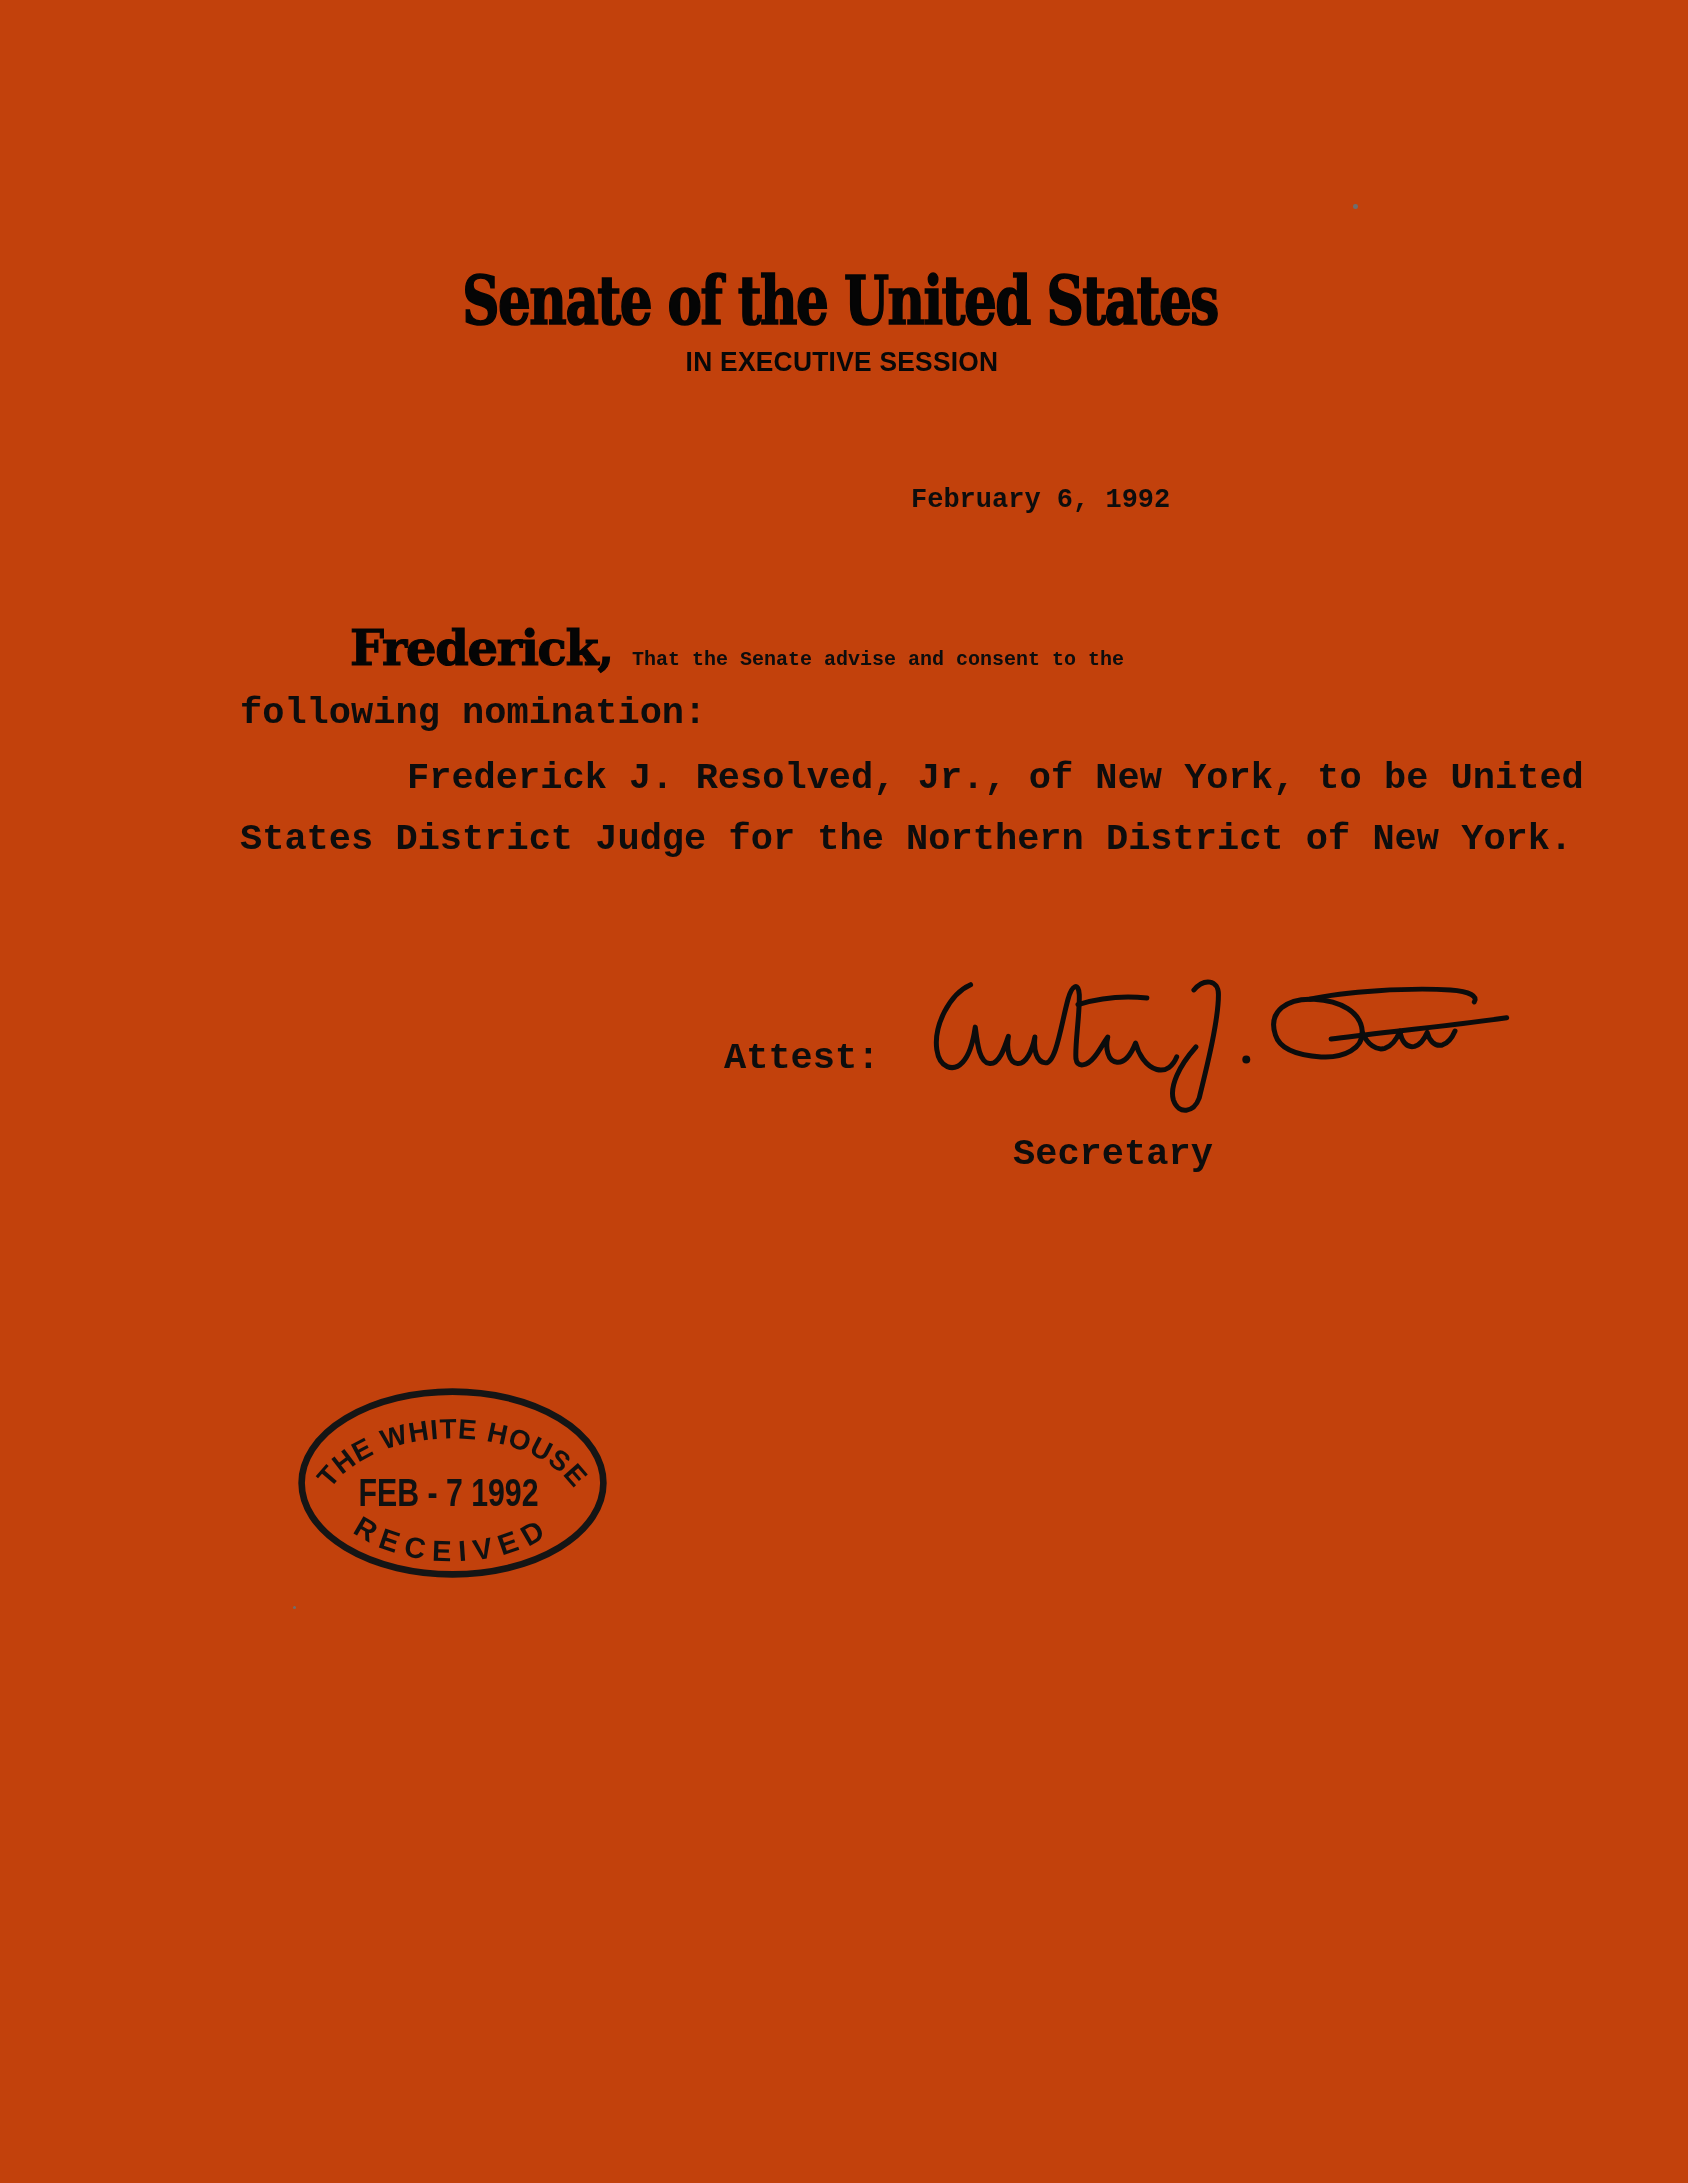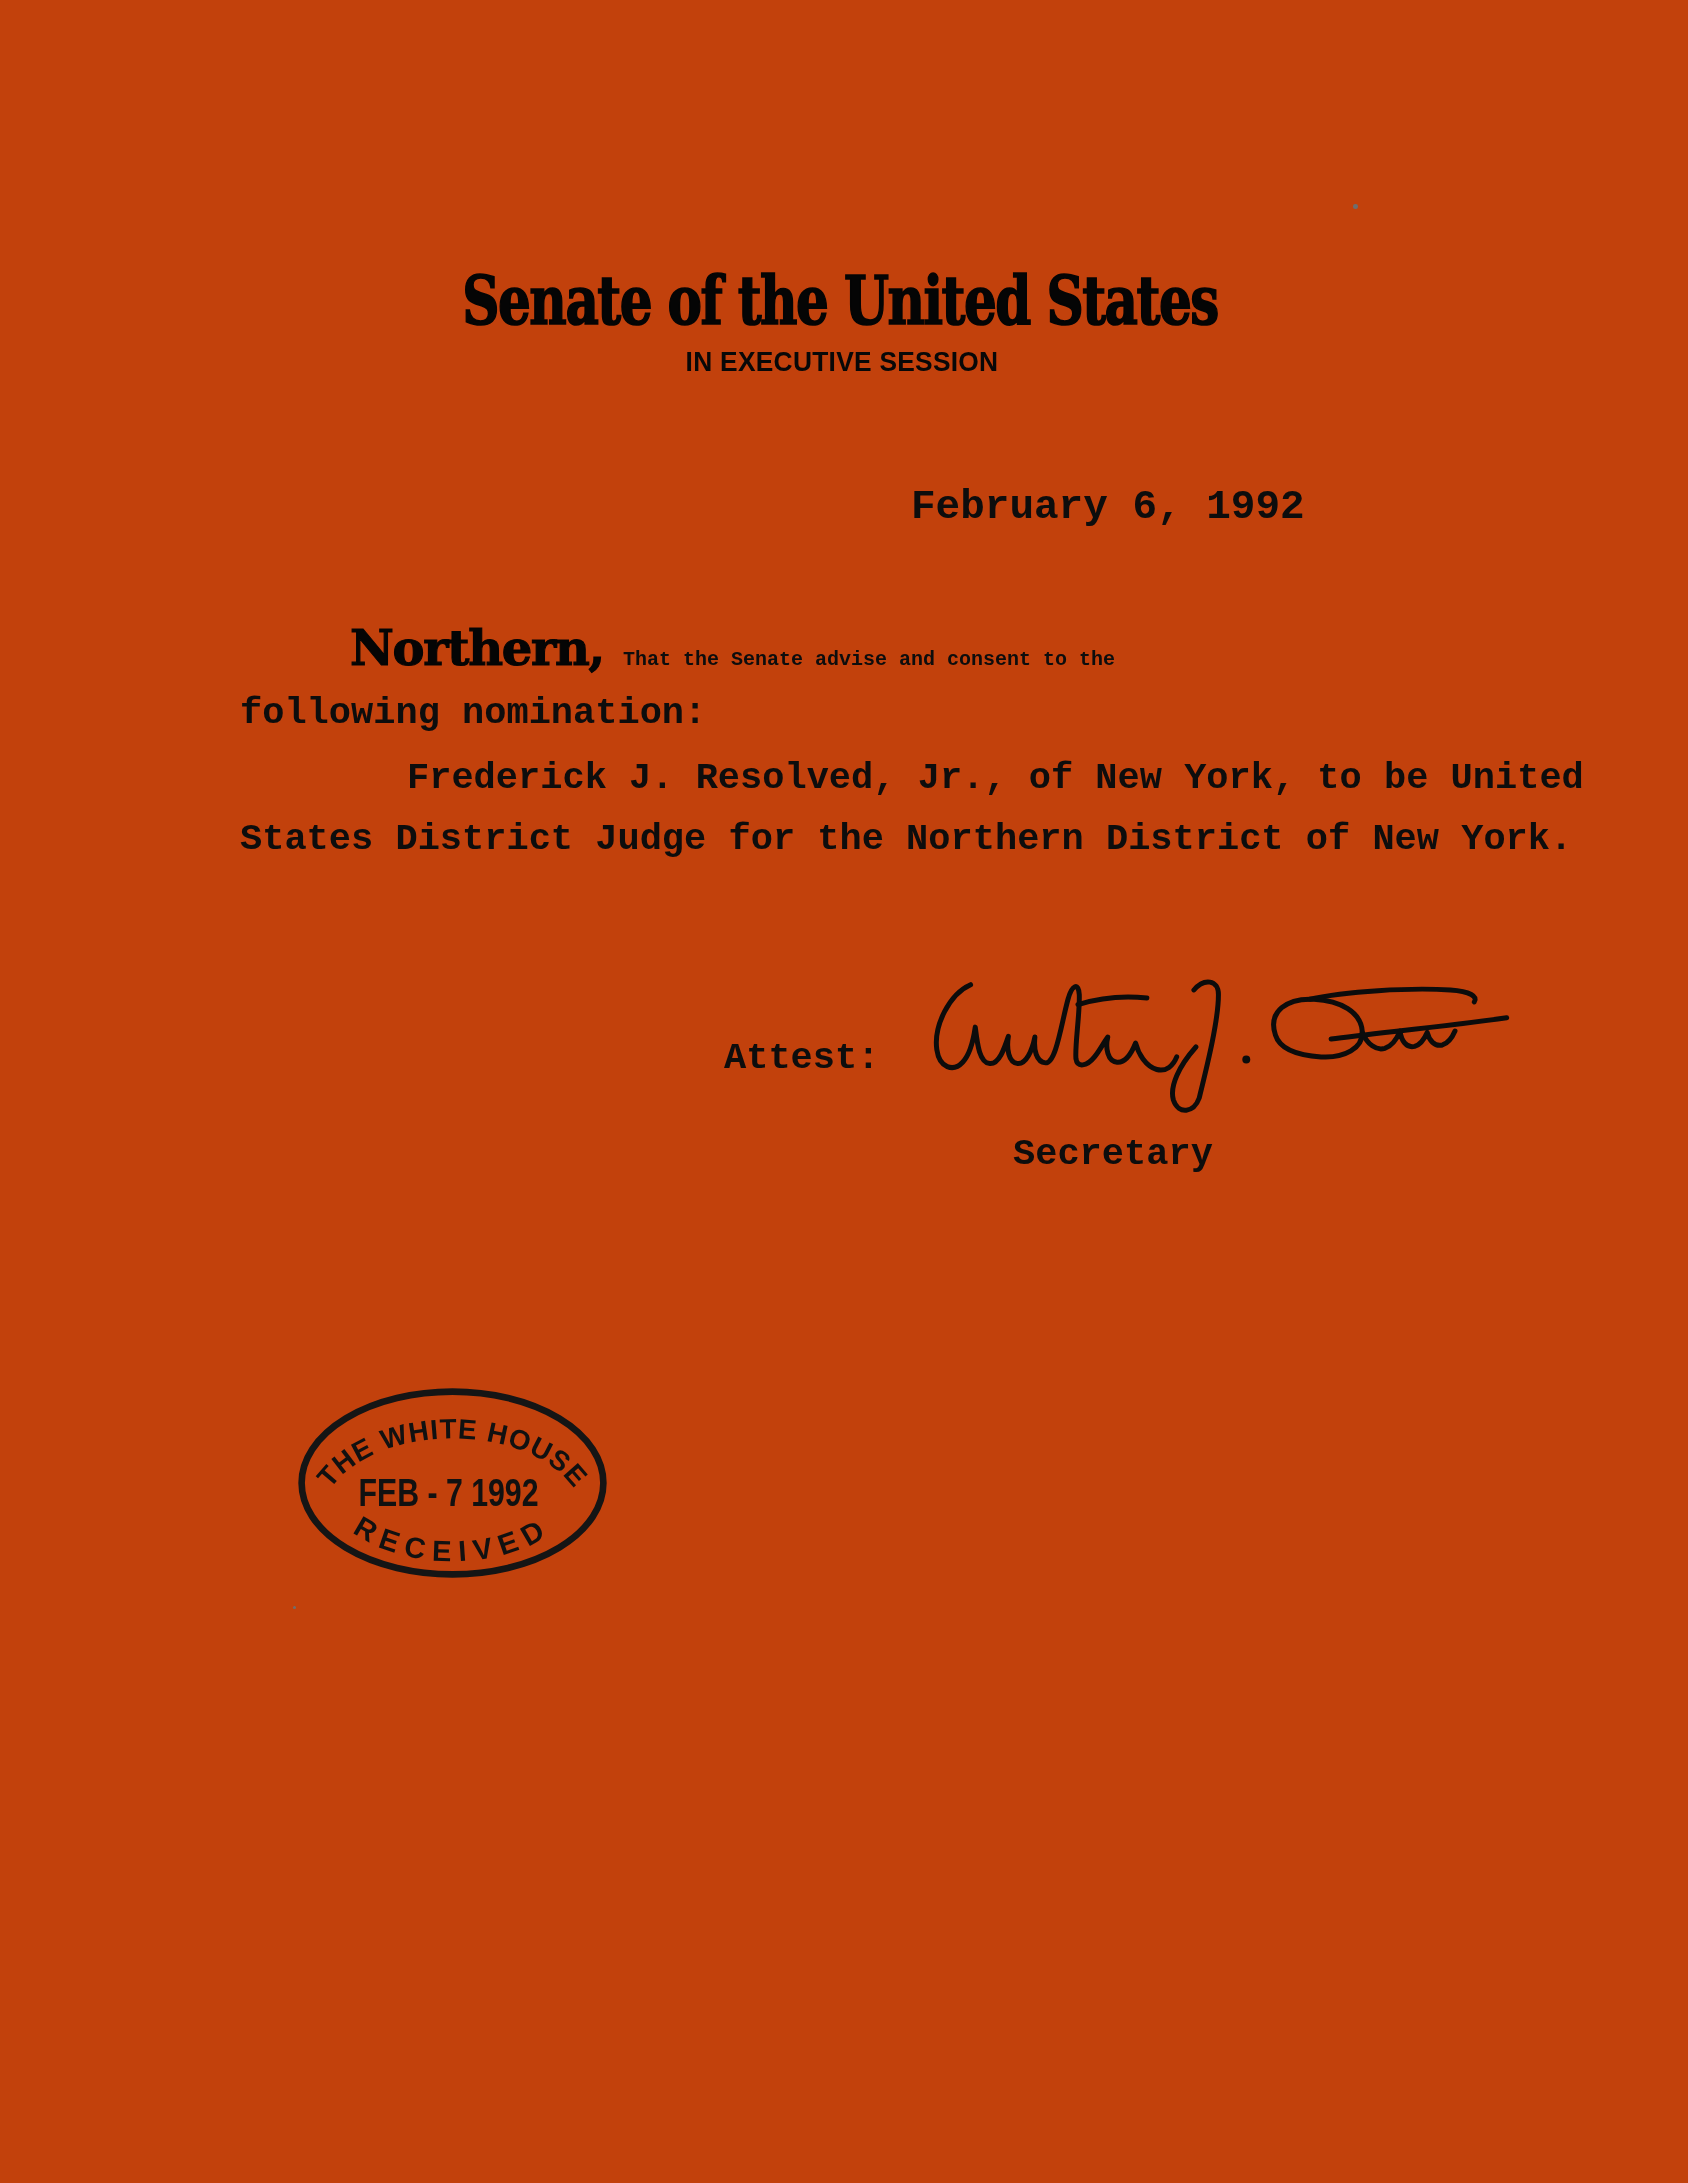--- a/index.html
+++ b/index.html
@@ -54,21 +54,21 @@
   .subtitle {
     font-size: 28px;
     letter-spacing: 0.3px;
     line-height: 1;
     transform: translateX(-50%) scaleX(0.94);
   }
   .resolved-line { line-height: 1; white-space: nowrap; }
   .resolved-word { font-size: 48px; }
   .resolved-rest { font-size: 20px; margin-left: 19px; }
   .body-line { font-size: 37px; }
-  .date-line { font-size: 41px; }
+  .date-line { font-size: 27px; }
   .speck { background: #6e6e6e; border-radius: 50%; }
   .sig-stroke {
     fill: none;
     stroke: #0c0c0c;
     stroke-width: 7.5;
     stroke-linecap: round;
     stroke-linejoin: round;
   }
   .stamp-text {
     font-family: "Liberation Sans", sans-serif;
@@ -81,21 +81,21 @@
 
 <div class="page">
 
   <div class="abs blackletter title" style="left:840px; top:266px;">Senate of the United States</div>
 
   <div class="abs gothic-caps subtitle" style="left:842px; top:348px;">IN EXECUTIVE SESSION</div>
 
   <div class="abs typewriter date-line" style="left:911px; top:487px;">February 6, 1992</div>
 
   <div class="abs resolved-line" style="left:350px; top:624px;">
-    <span class="blackletter-small resolved-word">Northern,</span><span class="typewriter resolved-rest">That the Senate advise and consent to the</span>
+    <span class="blackletter-small resolved-word">Frederick,</span><span class="typewriter resolved-rest">That the Senate advise and consent to the</span>
   </div>
 
   <div class="abs typewriter body-line" style="left:240px; top:695px;">following nomination:</div>
 
   <div class="abs typewriter body-line" style="left:407px; top:760px;">Frederick J. Resolved, Jr., of New York, to be United</div>
 
   <div class="abs typewriter body-line" style="left:240px; top:821px;">States District Judge for the Northern District of New York.</div>
 
   <div class="abs typewriter body-line" style="left:724px; top:1040px;text-align:center;">Attest:</div>
 

